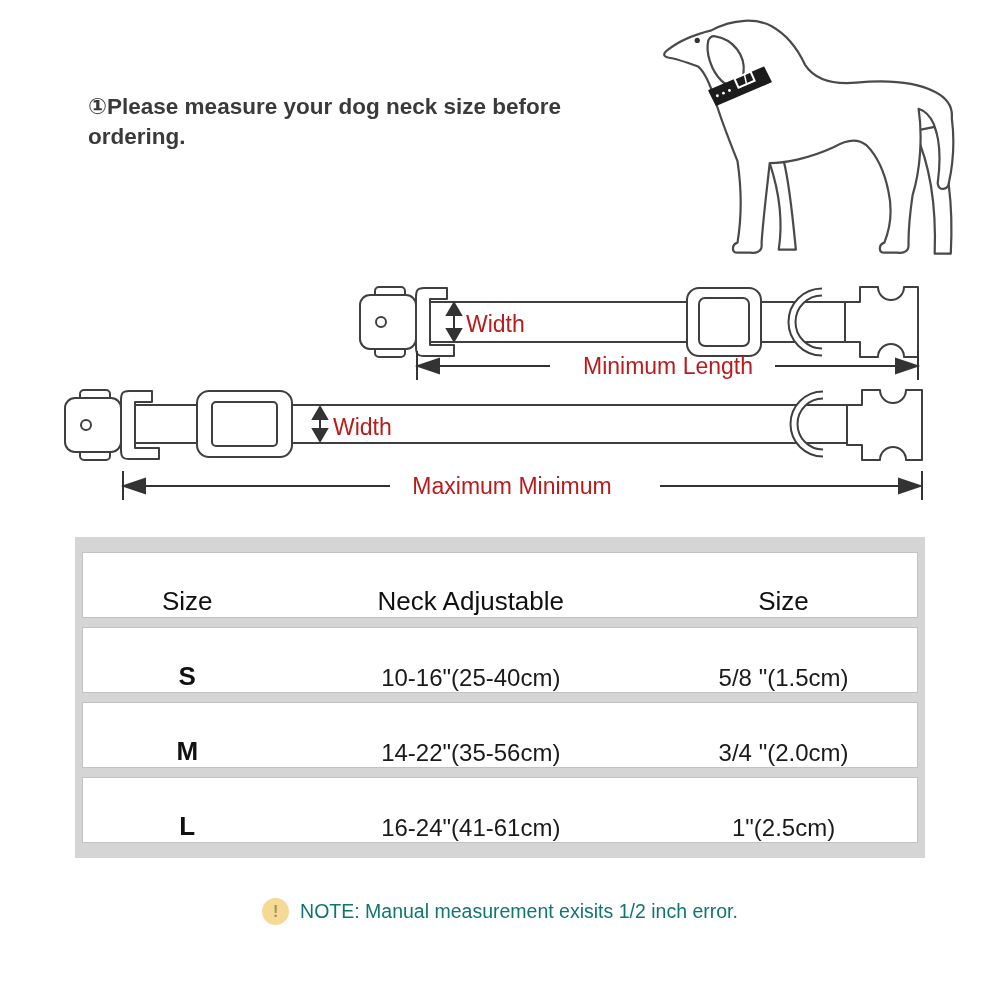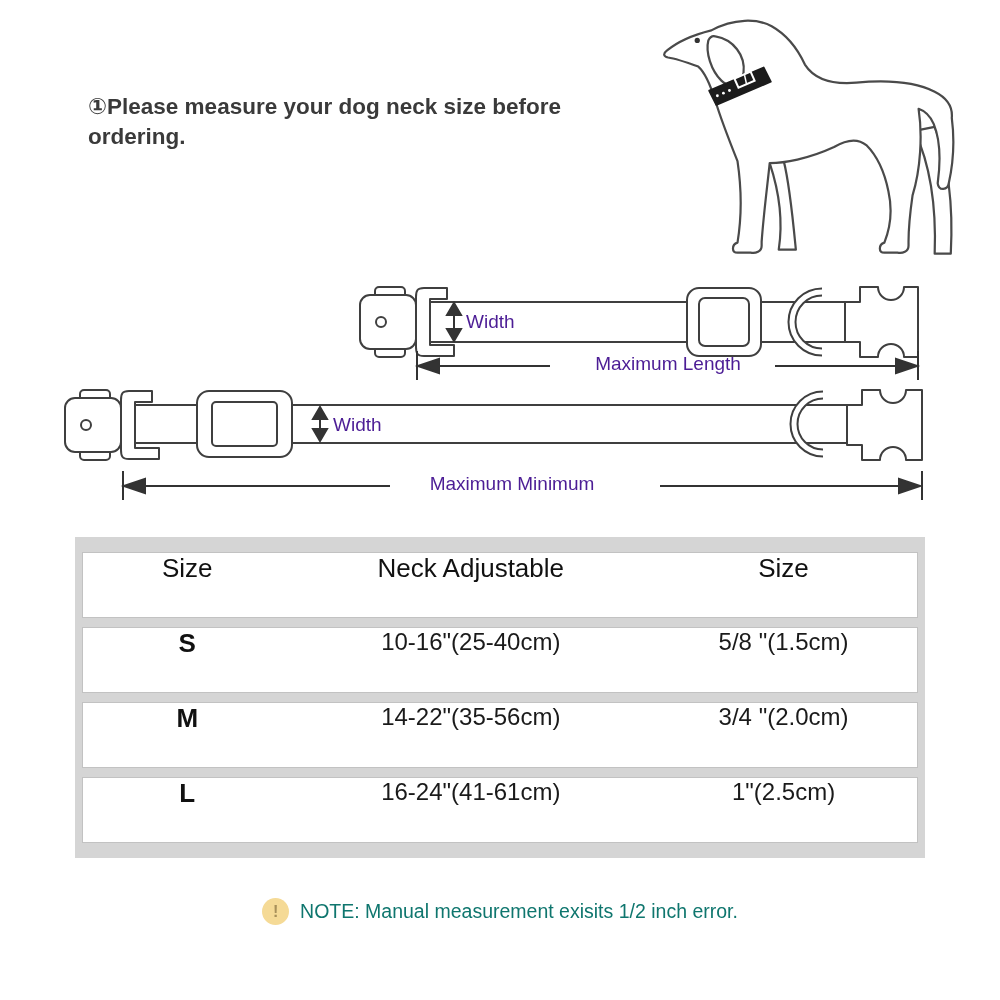--- a/index.html
+++ b/index.html
@@ -6,30 +6,30 @@
   body{
     width:1000px;height:1000px;position:relative;background:#ffffff;
     font-family:"Liberation Sans","DejaVu Sans",sans-serif;
     color:#2b2b2b;overflow:hidden;
   }
   .abs{position:absolute;}
   
   .instructions{left:88px;top:92px;width:565px;font-size:22.5px;line-height:1.32;color:#3a3a3a;font-weight:bold;}
   .instructions p{margin:0 0 12px 0;}
   
-  .diag-label{position:absolute;font-size:19px;color:#4c1d95;white-space:nowrap;}
+  .diag-label{position:absolute;font-size:23px;color:#b91c1c;white-space:nowrap;}
   .center-label{transform:translateX(-50%);}
   
   .size-table{
     left:75px;top:537px;width:850px;background:#d5d5d5;
     padding:15px 7px;box-sizing:border-box;display:flex;flex-direction:column;gap:9px;
   }
   .trow{
     background:#ffffff;border:1px solid #c2c2c2;height:66px;
-    display:flex;align-items:flex-start;box-sizing:border-box;
+    display:flex;align-items:flex-end;box-sizing:border-box;
   }
   .tcell{text-align:center;}
   .col-size{width:25%;}
   .col-neck{width:43%;}
   .col-wide{width:32%;}
   .thead .tcell{font-size:26px;font-weight:500;color:#111;}
   .size-cell{font-size:26px;font-weight:bold;color:#111;}
   .val-cell{font-size:24px;color:#1a1a1a;}
   
   .note{left:0;top:898px;width:1000px;display:flex;align-items:center;justify-content:center;gap:11px;}
@@ -90,21 +90,21 @@
       <line x1="62" y1="68" x2="62" y2="97"></line>
       <polygon points="63,83 84,76 84,90"></polygon>
       <line x1="80" y1="83" x2="195" y2="83"></line>
       <line x1="420" y1="83" x2="545" y2="83"></line>
       <polygon points="562,83 541,76 541,90"></polygon>
       <line x1="563" y1="68" x2="563" y2="97"></line>
     </g>
   </svg>
 </div>
 <span class="diag-label" style="left:466px;top:311px;">Width</span>
-<span class="diag-label center-label" style="left:668px;top:353px;">Maximum Length</span>
+<span class="diag-label center-label" style="left:668px;top:353px;">Minimum Length</span>
 
 <div class="abs" style="left:60px;top:383px;">
   <svg width="880" height="120" viewBox="0 0 880 120">
     <g fill="#ffffff" stroke="#3f3f3f" stroke-width="2" stroke-linejoin="round">
       <rect x="70" y="22" width="735" height="38"></rect>
       <rect x="20" y="7" width="30" height="13" rx="4"></rect>
       <rect x="20" y="64" width="30" height="13" rx="4"></rect>
       <rect x="5" y="15" width="56" height="54" rx="10"></rect>
       <circle cx="26" cy="42" r="5"></circle>
       <path d="M 92,8 L 69,8 C 62,8 61,11 61,17 L 61,67 C 61,73 62,76 69,76 L 99,76 L 99,65 L 75,65 L 75,19 L 92,19 Z"></path>

